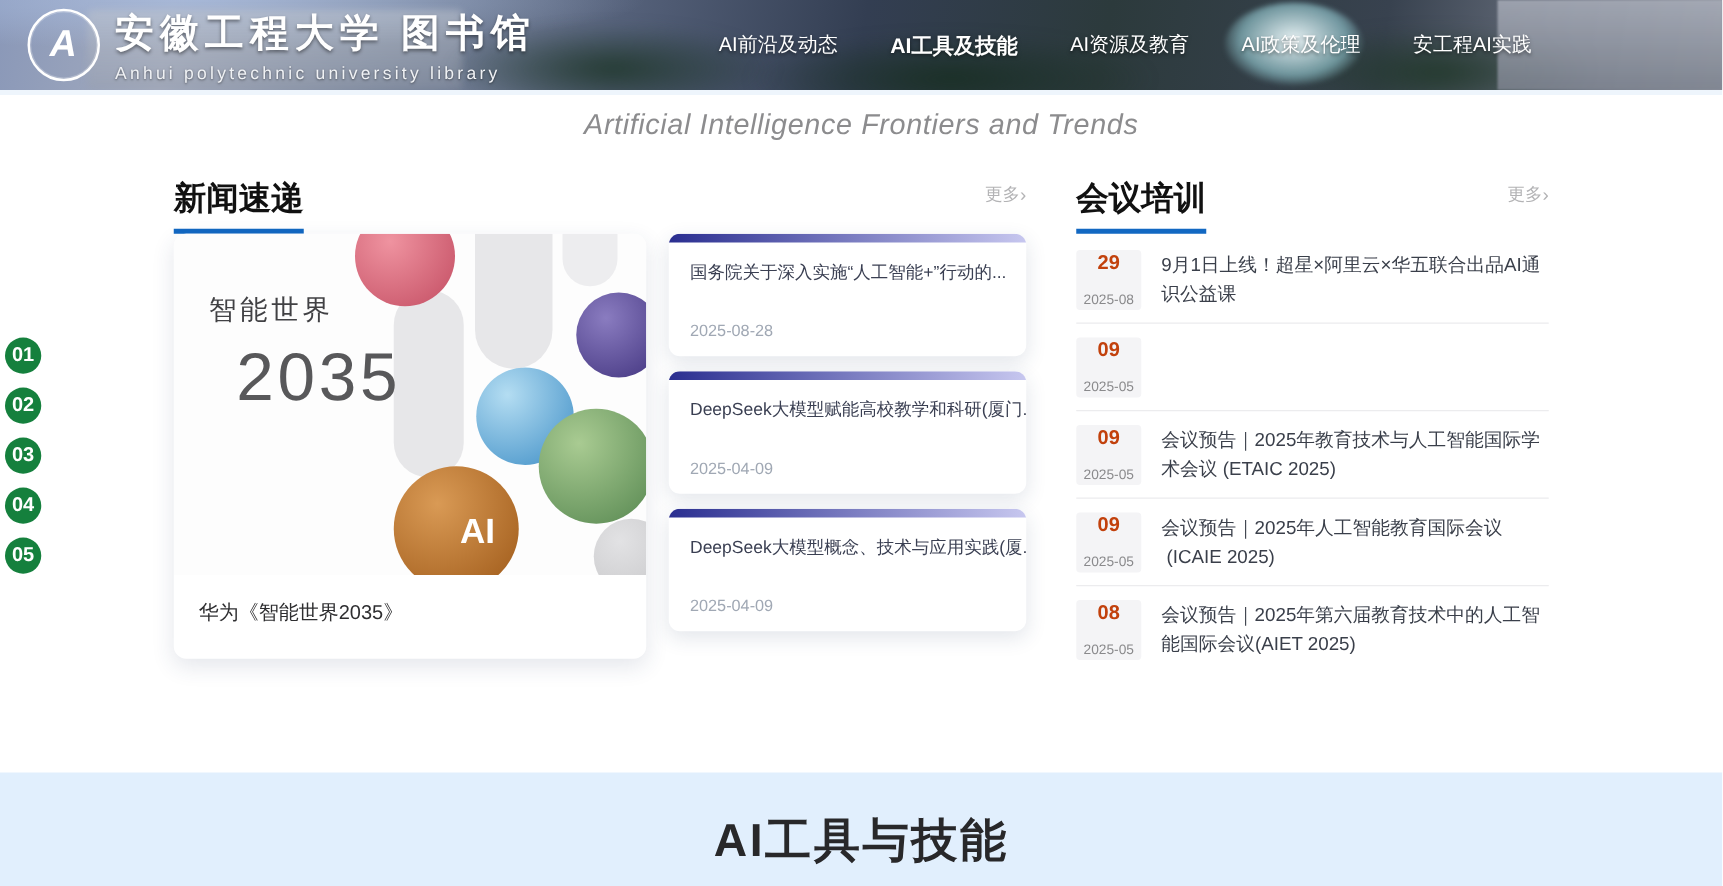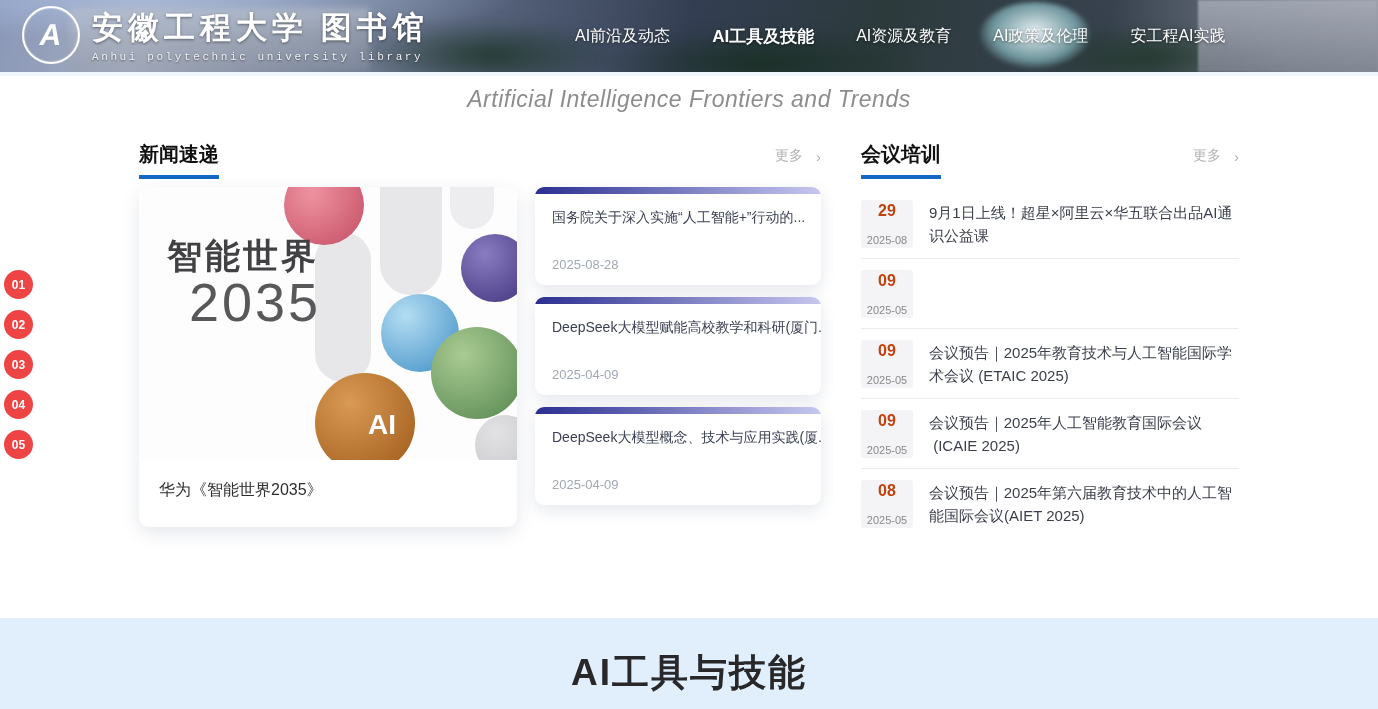--- a/index.html
+++ b/index.html
@@ -22,43 +22,43 @@
     background:linear-gradient(180deg,#a8adb9,#7e8490); opacity:.85; filter:blur(1px); }
   .banner .drone { position:absolute; left:980px; top:2px; width:110px; height:66px; border-radius:50%;
     background:radial-gradient(ellipse at 50% 45%, rgba(240,250,252,.95), rgba(160,220,228,.55) 55%, rgba(160,220,228,0) 75%); filter:blur(2px); }
 
   .logo { position:absolute; left:22px; top:6px; display:flex; align-items:center; gap:12px; cursor:pointer; }
   .seal { width:58px; height:58px; border:2.5px solid #fff; border-radius:50%; display:flex; align-items:center; justify-content:center;
     box-shadow:inset 0 0 0 1px rgba(255,255,255,.25); }
   .seal span { color:#fff; font-size:30px; font-weight:bold; transform:skewX(-10deg); font-family:"Liberation Sans",sans-serif; }
   .logo-zh { color:#fff; font-size:31px; font-weight:bold; font-family:"Liberation Serif", serif; letter-spacing:5px;
     text-shadow:0 1px 3px rgba(0,0,0,.45); white-space:nowrap; }
-  .logo-en { color:#f0f2f5; font-size:11px; font-family:Liberation Mono, monospace; letter-spacing:2.6px; margin-top:2px;
+  .logo-en { color:#f0f2f5; font-size:14px; font-family:Liberation Sans, sans-serif; letter-spacing:2.6px; margin-top:2px;
     text-shadow:0 1px 2px rgba(0,0,0,.5); white-space:nowrap; }
 
   .nav { position:absolute; left:575px; top:0; height:72px; display:flex; align-items:center; gap:42px; }
   .nav-item { position:relative; color:#fff; font-size:16px; text-decoration:none; cursor:pointer; padding:40px 0;
     text-shadow:0 1px 3px rgba(0,0,0,.5); white-space:nowrap; }
   .nav-item.active { font-weight:bold; font-size:17px; }
   .nav-item.active::after { content:""; position:absolute; left:0; right:0; bottom:8px; height:3px; background:#1a71c4; border-radius:2px; }
   .header-strip { width:100%; height:4px; background:#eef5fc; }
 
   
   .hero { text-align:center; }
   .hero h1 { margin-top:34px; font-size:42px; font-weight:800; color:#1d1d1f; letter-spacing:2px; }
   .hero .subtitle { margin-top:10px; font-size:23px; font-style:italic; color:#8c8c8e; letter-spacing:.5px; }
 
   
   .content { display:flex; width:1100px; margin:28px auto 0; gap:40px; }
   .col-news { width:682px; }
   .col-conf { width:378px; }
 
   .sec-head { display:flex; align-items:flex-start; justify-content:space-between; height:38px; }
-  .sec-title { display:inline-block; font-size:20px; font-weight:800; color:#111; padding-bottom:7px; border-bottom:4px solid #1268c2; }
-  .more { display:flex; align-items:center; gap:13px; color:#b3b3b5; font-size:14px; text-decoration:none; cursor:pointer; margin-top:6px; }
+  .sec-title { display:inline-block; font-size:26px; font-weight:800; color:#111; padding-bottom:7px; border-bottom:4px solid #1268c2; }
+  .more { display:flex; align-items:center; gap:0; color:#b3b3b5; font-size:14px; text-decoration:none; cursor:pointer; margin-top:6px; }
   .more .chev { font-size:15px; line-height:1; }
 
   .news-body { display:flex; gap:18px; margin-top:8px; }
 
   
   .feature-card { width:378px; height:340px; background:#fff; border-radius:10px; box-shadow:0 6px 18px rgba(40,60,100,.12);
     overflow:hidden; cursor:pointer; }
   .feature-img { position:relative; width:378px; height:273px; background:#fdfdfd; overflow:hidden; }
   .pill { position:absolute; background:#e7e7e9; }
   .pill.p1 { left:176px; top:45px; width:56px; height:150px; border-radius:30px; }
@@ -66,21 +66,21 @@
   .pill.p3 { left:311px; top:-42px; width:44px; height:84px; border-radius:22px; background:#ededef; }
   .ball { position:absolute; border-radius:50%; }
   .ball.pink   { left:145px; top:-22px; width:80px;  height:80px;  background:radial-gradient(circle at 35% 35%, #ef93a0, #c34d62); }
   .ball.purple { left:322px; top:47px;  width:68px;  height:68px;  background:radial-gradient(circle at 35% 30%, #8a7cc0, #41337e); }
   .ball.blue   { left:242px; top:107px; width:78px;  height:78px;  background:radial-gradient(circle at 32% 28%, #b4ddf2, #3e8ec6); }
   .ball.green  { left:292px; top:140px; width:92px;  height:92px;  background:radial-gradient(circle at 35% 30%, #a9cb92, #55864f); }
   .ball.gray   { left:336px; top:228px; width:60px;  height:60px;  background:radial-gradient(circle at 35% 30%, #e2e2e4, #c6c6c8); }
   .ball.orange { left:176px; top:186px; width:100px; height:100px; background:radial-gradient(circle at 35% 30%, #d99a55, #9d5817);
     display:flex; align-items:center; justify-content:center; }
   .ball.orange span { color:#fff; font-size:28px; font-weight:800; margin-left:34px; margin-top:4px; }
-  .img-title1 { position:absolute; left:28px; top:46px; font-size:35px; font-weight:700; color:#414144; letter-spacing:3px; }
+  .img-title1 { position:absolute; left:28px; top:46px; font-size:22px; font-weight:400; color:#414144; letter-spacing:3px; }
   .img-title2 { position:absolute; left:50px; top:84px; font-size:54px; font-weight:200; color:#58585a; letter-spacing:3px; }
   .feature-caption { padding:20px 20px 0; font-size:16px; color:#2e2e30; }
 
   
   .news-list { display:flex; flex-direction:column; gap:12px; width:286px; }
   .news-card { display:flex; flex-direction:column; width:286px; height:98px; background:#fff; border-radius:9px;
     box-shadow:0 5px 16px rgba(40,60,100,.13); cursor:pointer; overflow:hidden; }
   .news-card-bar { height:7px; background:linear-gradient(90deg,#2a2e90,#c7c7ef); border-radius:9px 9px 0 0; flex:none; }
   .news-card-title { padding:15px 17px 0; font-size:14px; color:#3a3f52; white-space:nowrap; overflow:hidden; }
   .news-card-date { margin-top:auto; padding:0 17px 13px; font-size:13px; color:#a0a8b4; }
@@ -90,21 +90,21 @@
   .conf-item { display:flex; gap:16px; padding:11px 0 10px; border-bottom:1px solid #ececee; cursor:pointer; align-items:flex-start; }
   .conf-item:last-child { border-bottom:none; }
   .date-block { flex:none; width:52px; height:48px; background:#f4f4f6; border-radius:3px; display:flex; flex-direction:column;
     align-items:center; justify-content:center; }
   .date-day { font-size:16px; font-weight:bold; color:#c2410c; line-height:1.1; }
   .date-ym { font-size:11px; color:#8a8a8c; margin-top:15px; }
   .conf-title { font-size:15px; color:#3a3f4a; line-height:1.55; white-space:pre-wrap; padding-top:1px; }
 
   
   .pager { position:absolute; left:4px; top:270px; display:flex; flex-direction:column; gap:11px; }
-  .dot { width:29px; height:29px; border-radius:50%; background:#ef4444; color:#fff; font-size:12px; font-weight:bold;
+  .dot { width:29px; height:29px; border-radius:50%; background:#15803d; color:#fff; font-size:16px; font-weight:bold;
     display:flex; align-items:center; justify-content:center; cursor:pointer; }
 
   
   .next-section { position:absolute; left:0; bottom:0; width:100%; height:91px; background:#e1effd; text-align:center; }
   .next-section h2 { padding-top:30px; font-size:37px; font-weight:800; color:#28282a; letter-spacing:2px; }
 </style>
 </head>
 <body>
 
 <div class="page">

